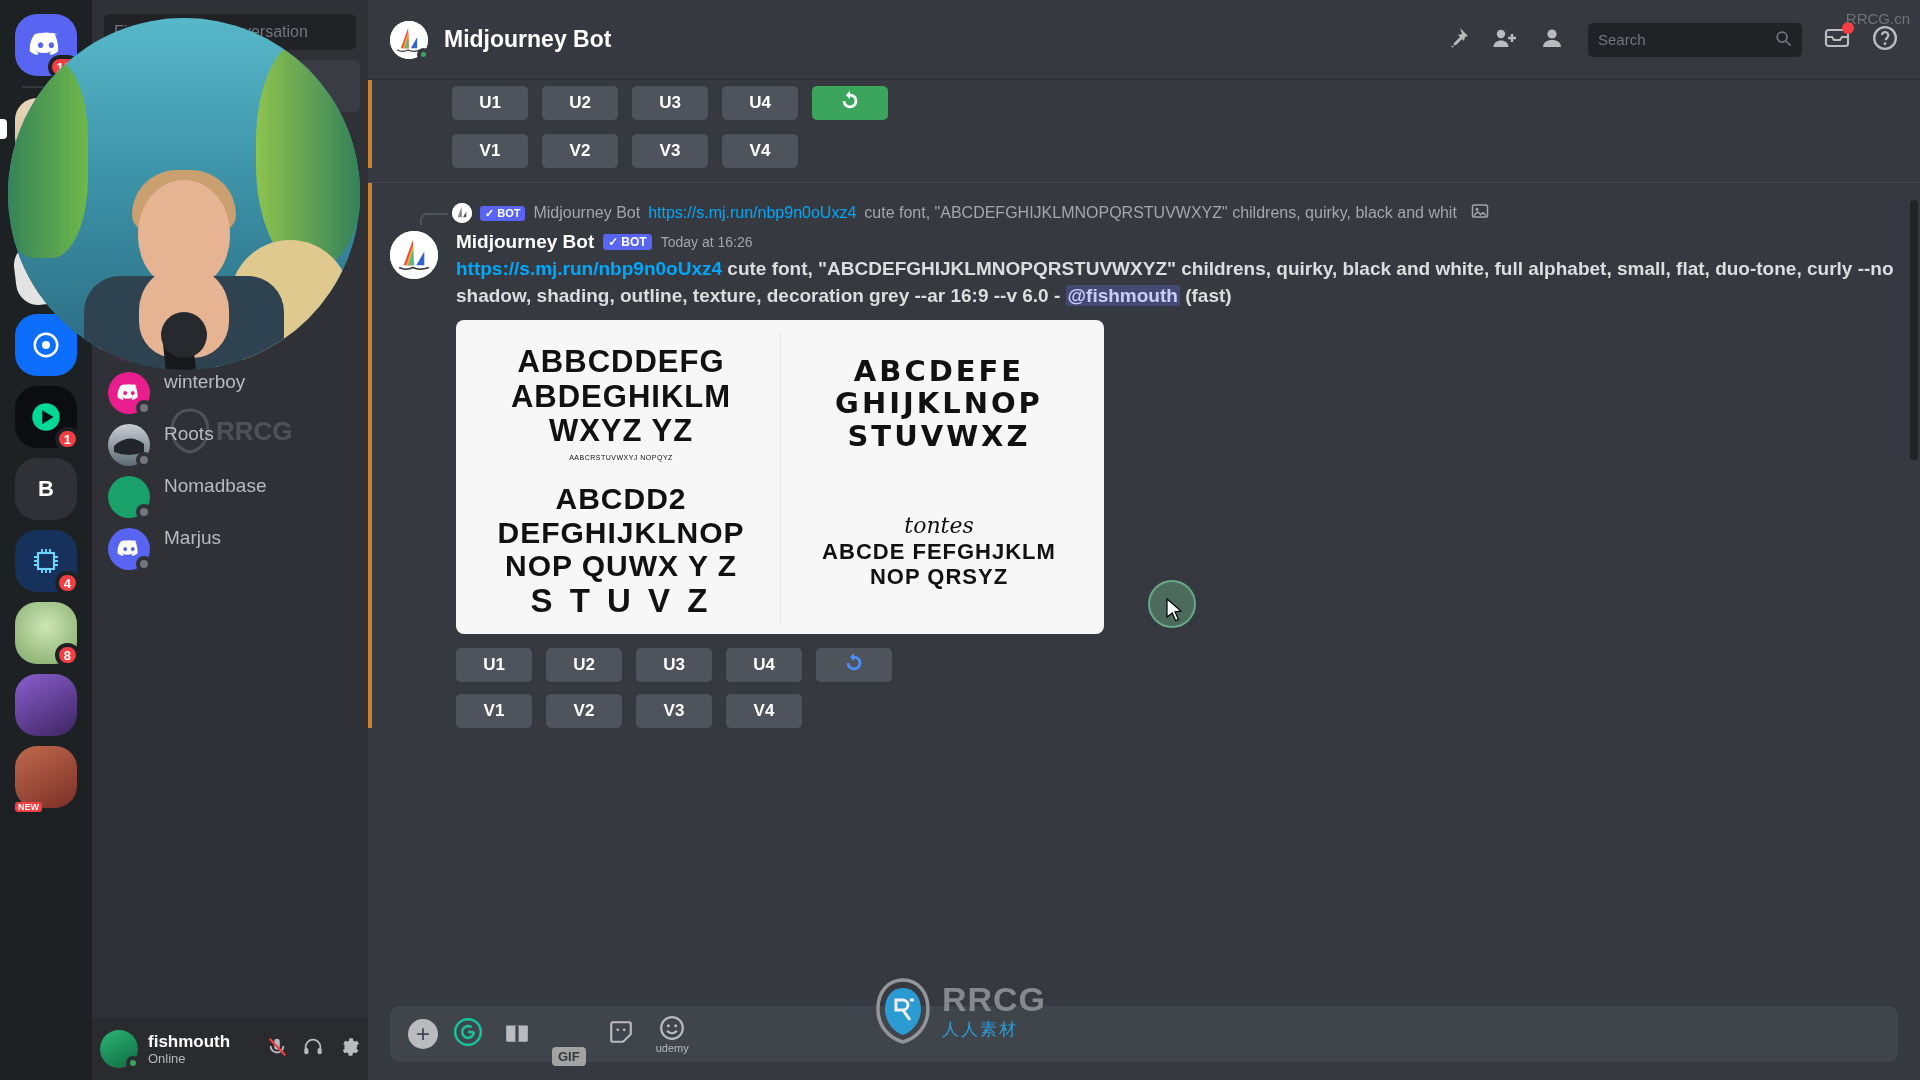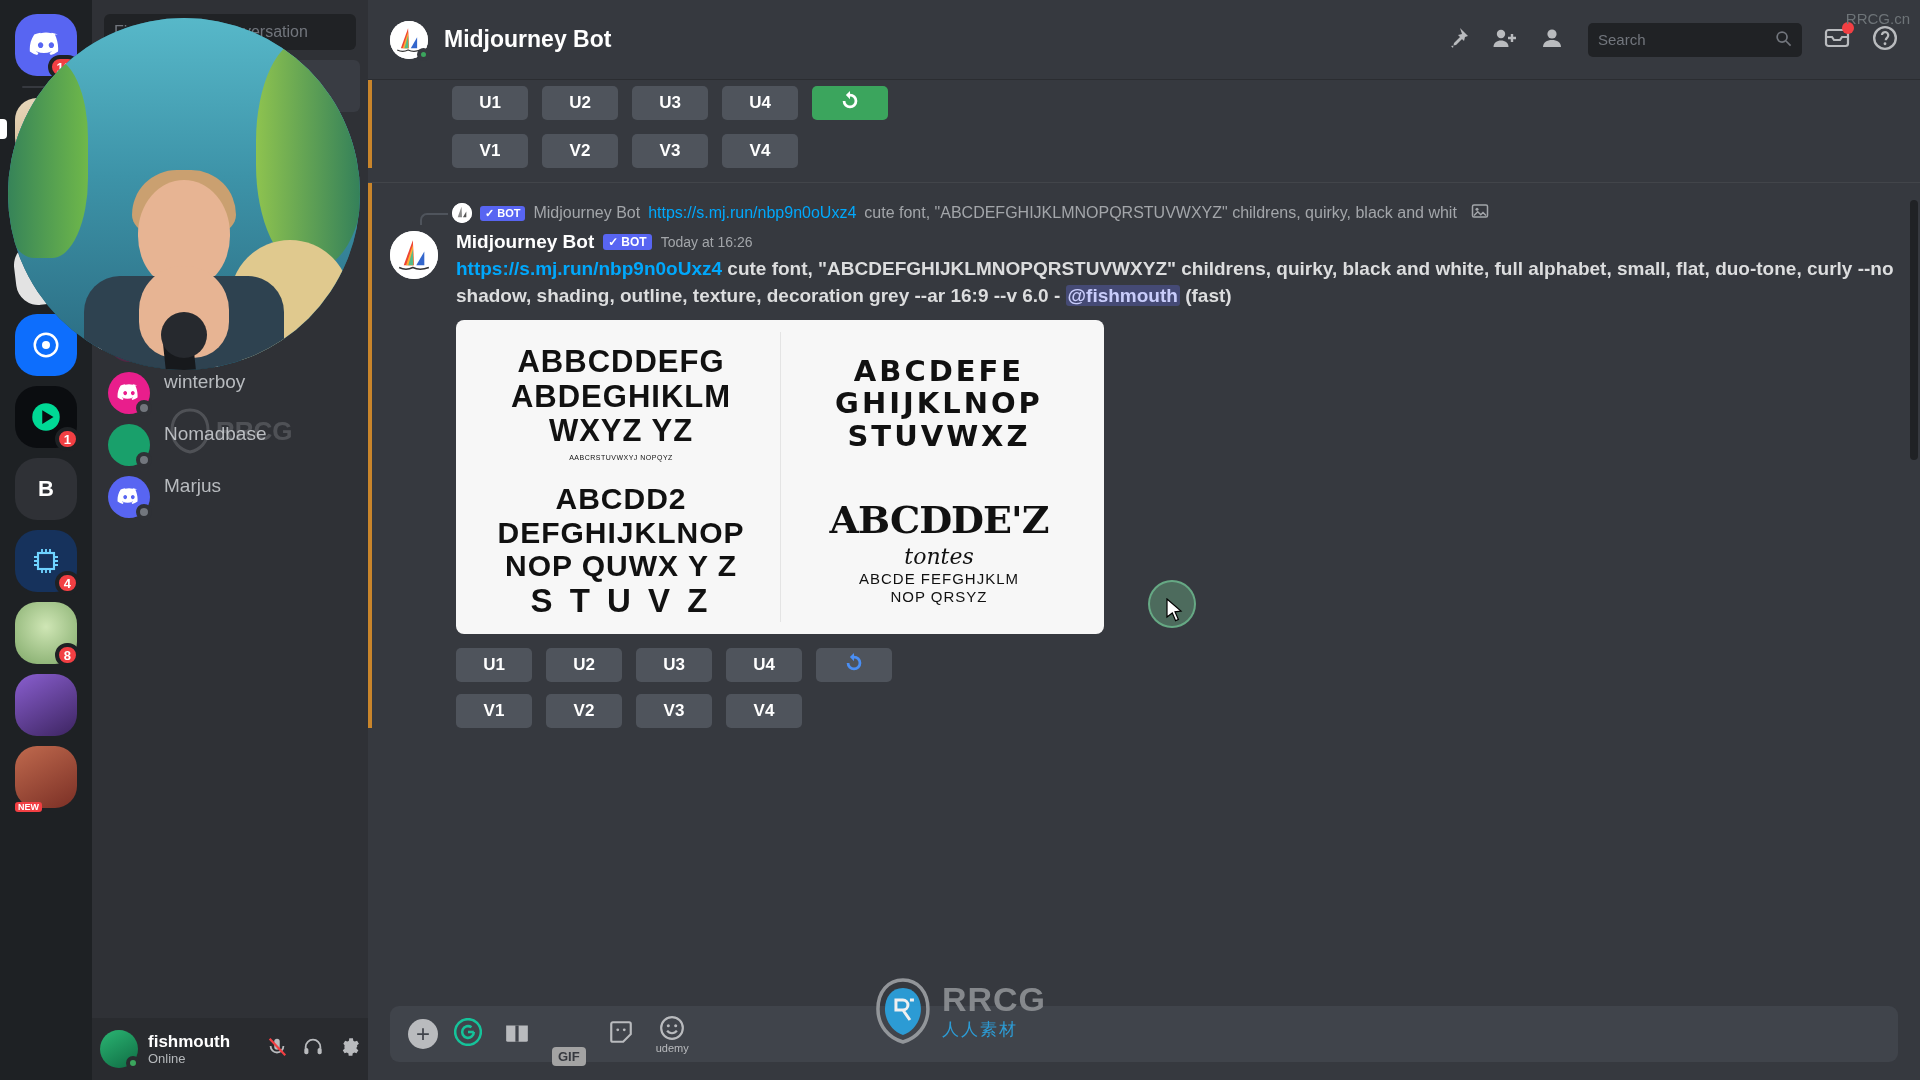--- a/index.html
+++ b/index.html
@@ -158,21 +158,21 @@
   .quad { display: flex; flex-direction: column; align-items: center; justify-content: center;
           color: #111; text-align: center; padding: 6px 4px; gap: 2px; }
   .quad .ln { line-height: 1.05; }
   .q1 .ln { font-family: "Liberation Sans", sans-serif; font-weight: bold; font-size: 31px; letter-spacing: 1px; }
   .q1 .tiny { font-size: 7px; letter-spacing: .5px; margin-top: 4px; }
   .q2 .ln { font-family: "DejaVu Sans", sans-serif; font-weight: bold; font-size: 29px; letter-spacing: 3px; }
   .q3 .ln { font-family: "Liberation Sans", sans-serif; font-weight: bold; font-size: 30px; letter-spacing: 1px; }
   .q3 .ln.small { font-size: 33px; letter-spacing: 4px; font-weight: bold; }
   .q4 .big { font-family: "DejaVu Serif", serif; font-weight: bold; font-size: 38px; letter-spacing: -1px; }
   .q4 .script { font-family: "DejaVu Serif", serif; font-style: italic; font-size: 22px; }
-  .q4 .ln.mid { font-size: 15px; letter-spacing: 1px; font-weight: normal; }
+  .q4 .ln.mid { font-size: 22px; letter-spacing: 1px; font-weight: bold; }
   .vdiv { position: absolute; left: 50%; top: 12px; bottom: 12px; width: 1px; background: #e4e4e4; }
 
   
   .composer-wrap { padding: 0 22px 18px; }
   .composer {
     background: #40444b; border-radius: 9px; height: 56px;
     display: flex; align-items: center; padding: 0 18px; gap: 16px;
   }
   .plus-btn {
     width: 30px; height: 30px; border-radius: 50%; background: #b9bbbe; color: #40444b;
@@ -420,20 +420,31 @@
           <div class="inner" style="background:#e91e8c;display:flex;align-items:center;justify-content:center">
             <svg width="24" height="18" viewBox="0 0 24 18">
                 <path fill="#fff" d="M20.3 1.6A17 17 0 0016 .3l-.2.4a15 15 0 00-7.6 0L8 .3A17 17 0 003.7 1.6C1 5.7.3 9.6.6 13.5a17 17 0 005.2 2.6l.9-1.5c-.6-.2-1.2-.5-1.7-.8l.4-.3a12 12 0 0010.3 0l.4.3c-.5.3-1.1.6-1.7.8l.9 1.5a17 17 0 005.2-2.6c.4-4.5-.6-8.4-2.2-11.9zM8.2 11.2c-1 0-1.9-1-1.9-2.1s.8-2.1 1.9-2.1 1.9 1 1.9 2.1-.9 2.1-1.9 2.1zm7.6 0c-1 0-1.9-1-1.9-2.1s.8-2.1 1.9-2.1 1.9 1 1.9 2.1-.9 2.1-1.9 2.1z"></path>
               </svg>
           </div>
           <div class="dm-status idle"></div>
         </div>
         <div class="dm-name">winterboy</div>
       </div>
 
+      <div class="dm-item">
+        <div class="dm-avatar">
+          <div class="inner" style="background:linear-gradient(180deg,#c8ced4,#5e6a74)">
+            <svg width="42" height="42" viewBox="0 0 42 42">
+                <path d="M6 22 q15 -14 30 -2 l0 8 q-15 6 -30 0z" fill="#22262b"></path>
+              </svg>
+          </div>
+          <div class="dm-status idle"></div>
+        </div>
+        <div class="dm-name">Roots</div>
+      </div>
 
       <div class="dm-item">
         <div class="dm-avatar">
           <div class="inner" style="background:#19a06b"></div>
           <div class="dm-status idle"></div>
         </div>
         <div class="dm-name">Nomadbase</div>
       </div>
 
       <div class="dm-item">
@@ -632,21 +643,20 @@
               </div>
 
               <div class="quad q3">
                 <div class="ln">ABCDD2</div>
                 <div class="ln">DEFGHIJKLNOP</div>
                 <div class="ln">NOP QUWX Y Z</div>
                 <div class="ln small">S T U V Z</div>
               </div>
 
               <div class="quad q4">
-                <div class="big">ABCDDE'Z</div>
                 <div class="script">tontes</div>
                 <div class="ln mid">ABCDE FEFGHJKLM</div>
                 <div class="ln mid">NOP QRSYZ</div>
               </div>
             </div>
 
             <div class="btn-row" style="padding-left:0;margin-top:14px">
               <div class="mj-btn">U1</div>
               <div class="mj-btn">U2</div>
               <div class="mj-btn">U3</div>

